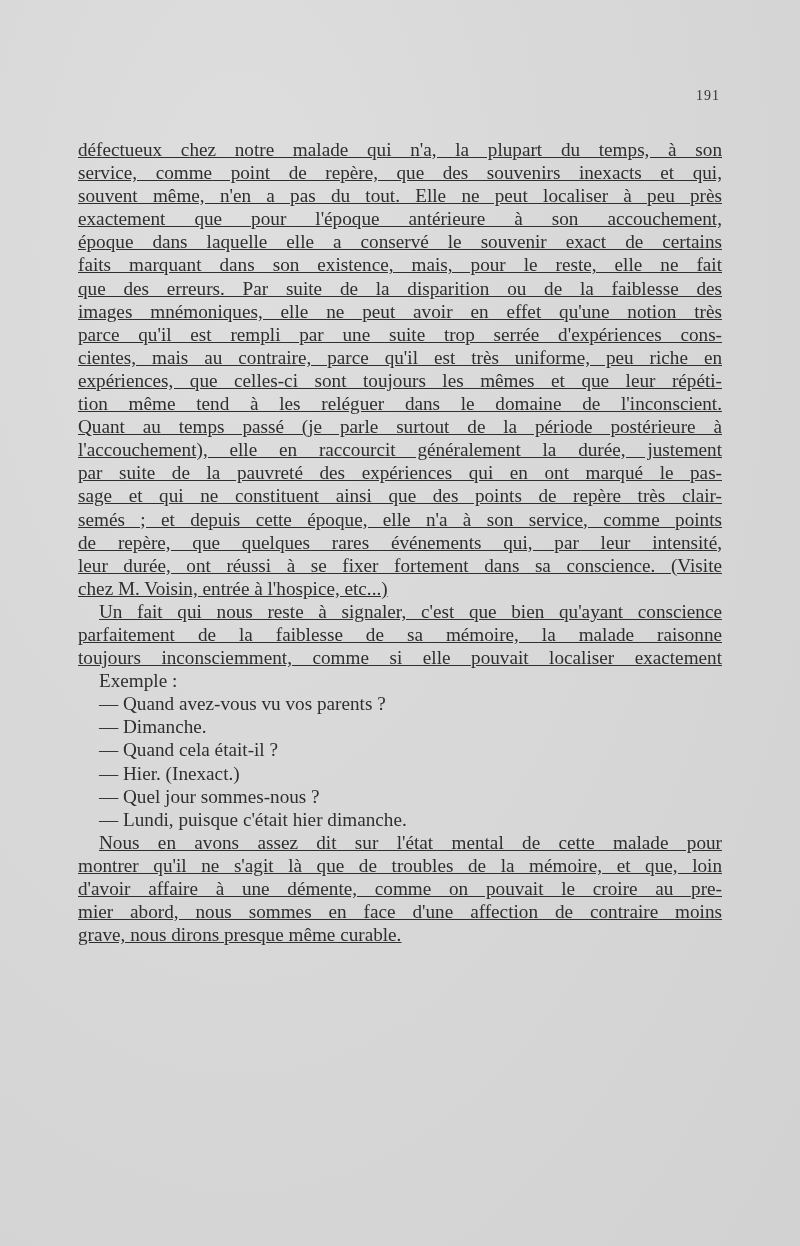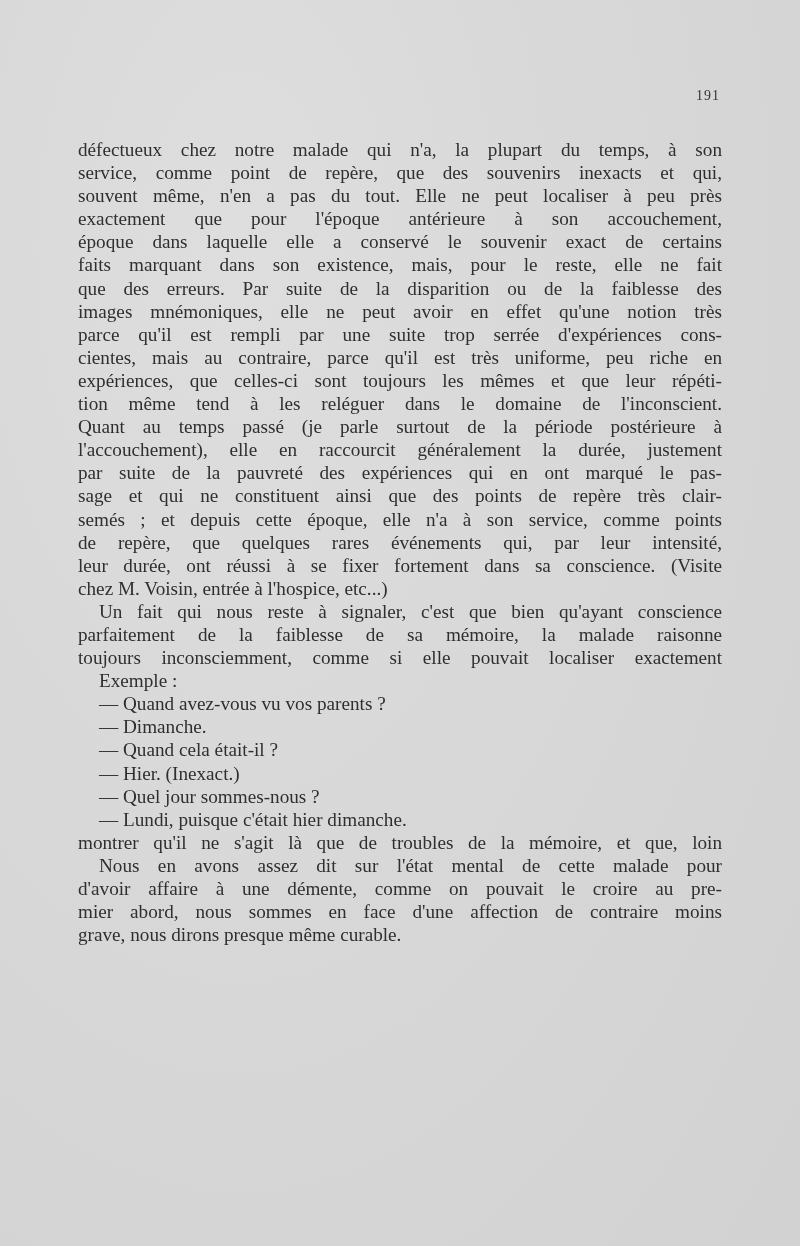--- a/index.html
+++ b/index.html
@@ -36,20 +36,21 @@
     .para {
       margin: 0;
       text-align: justify;
       text-align-last: auto;
     }
     .line {
       display: block;
       text-align: justify;
       text-align-last: justify;
       white-space: nowrap;
+      text-decoration: underline;
     }
     .line.last {
       text-align-last: left;
     }
     .line.indent {
       padding-left: 21px;
     }
     .dialogue-line {
       display: block;
       padding-left: 21px;
@@ -94,19 +95,19 @@
     <div id="dialogue">
         <span class="dialogue-line">— Quand avez-vous vu vos parents ?</span>
         <span class="dialogue-line">— Dimanche.</span>
         <span class="dialogue-line">— Quand cela était-il ?</span>
         <span class="dialogue-line">— Hier. (Inexact.)</span>
         <span class="dialogue-line">— Quel jour sommes-nous ?</span>
         <span class="dialogue-line">— Lundi, puisque c'était hier dimanche.</span>
       </div>
   </div>
   <div class="para" id="cpara-0">
+      <span class="line indent">Nous en avons assez dit sur l'état mental de cette malade pour</span>
       <span class="line">montrer qu'il ne s'agit là que de troubles de la mémoire, et que, loin</span>
-      <span class="line indent">Nous en avons assez dit sur l'état mental de cette malade pour</span>
       <span class="line">d'avoir affaire à une démente, comme on pouvait le croire au pre-</span>
       <span class="line">mier abord, nous sommes en face d'une affection de contraire moins</span>
       <span class="line last">grave, nous dirons presque même curable.</span>
     </div>
 </div>
 
 </body></html>

